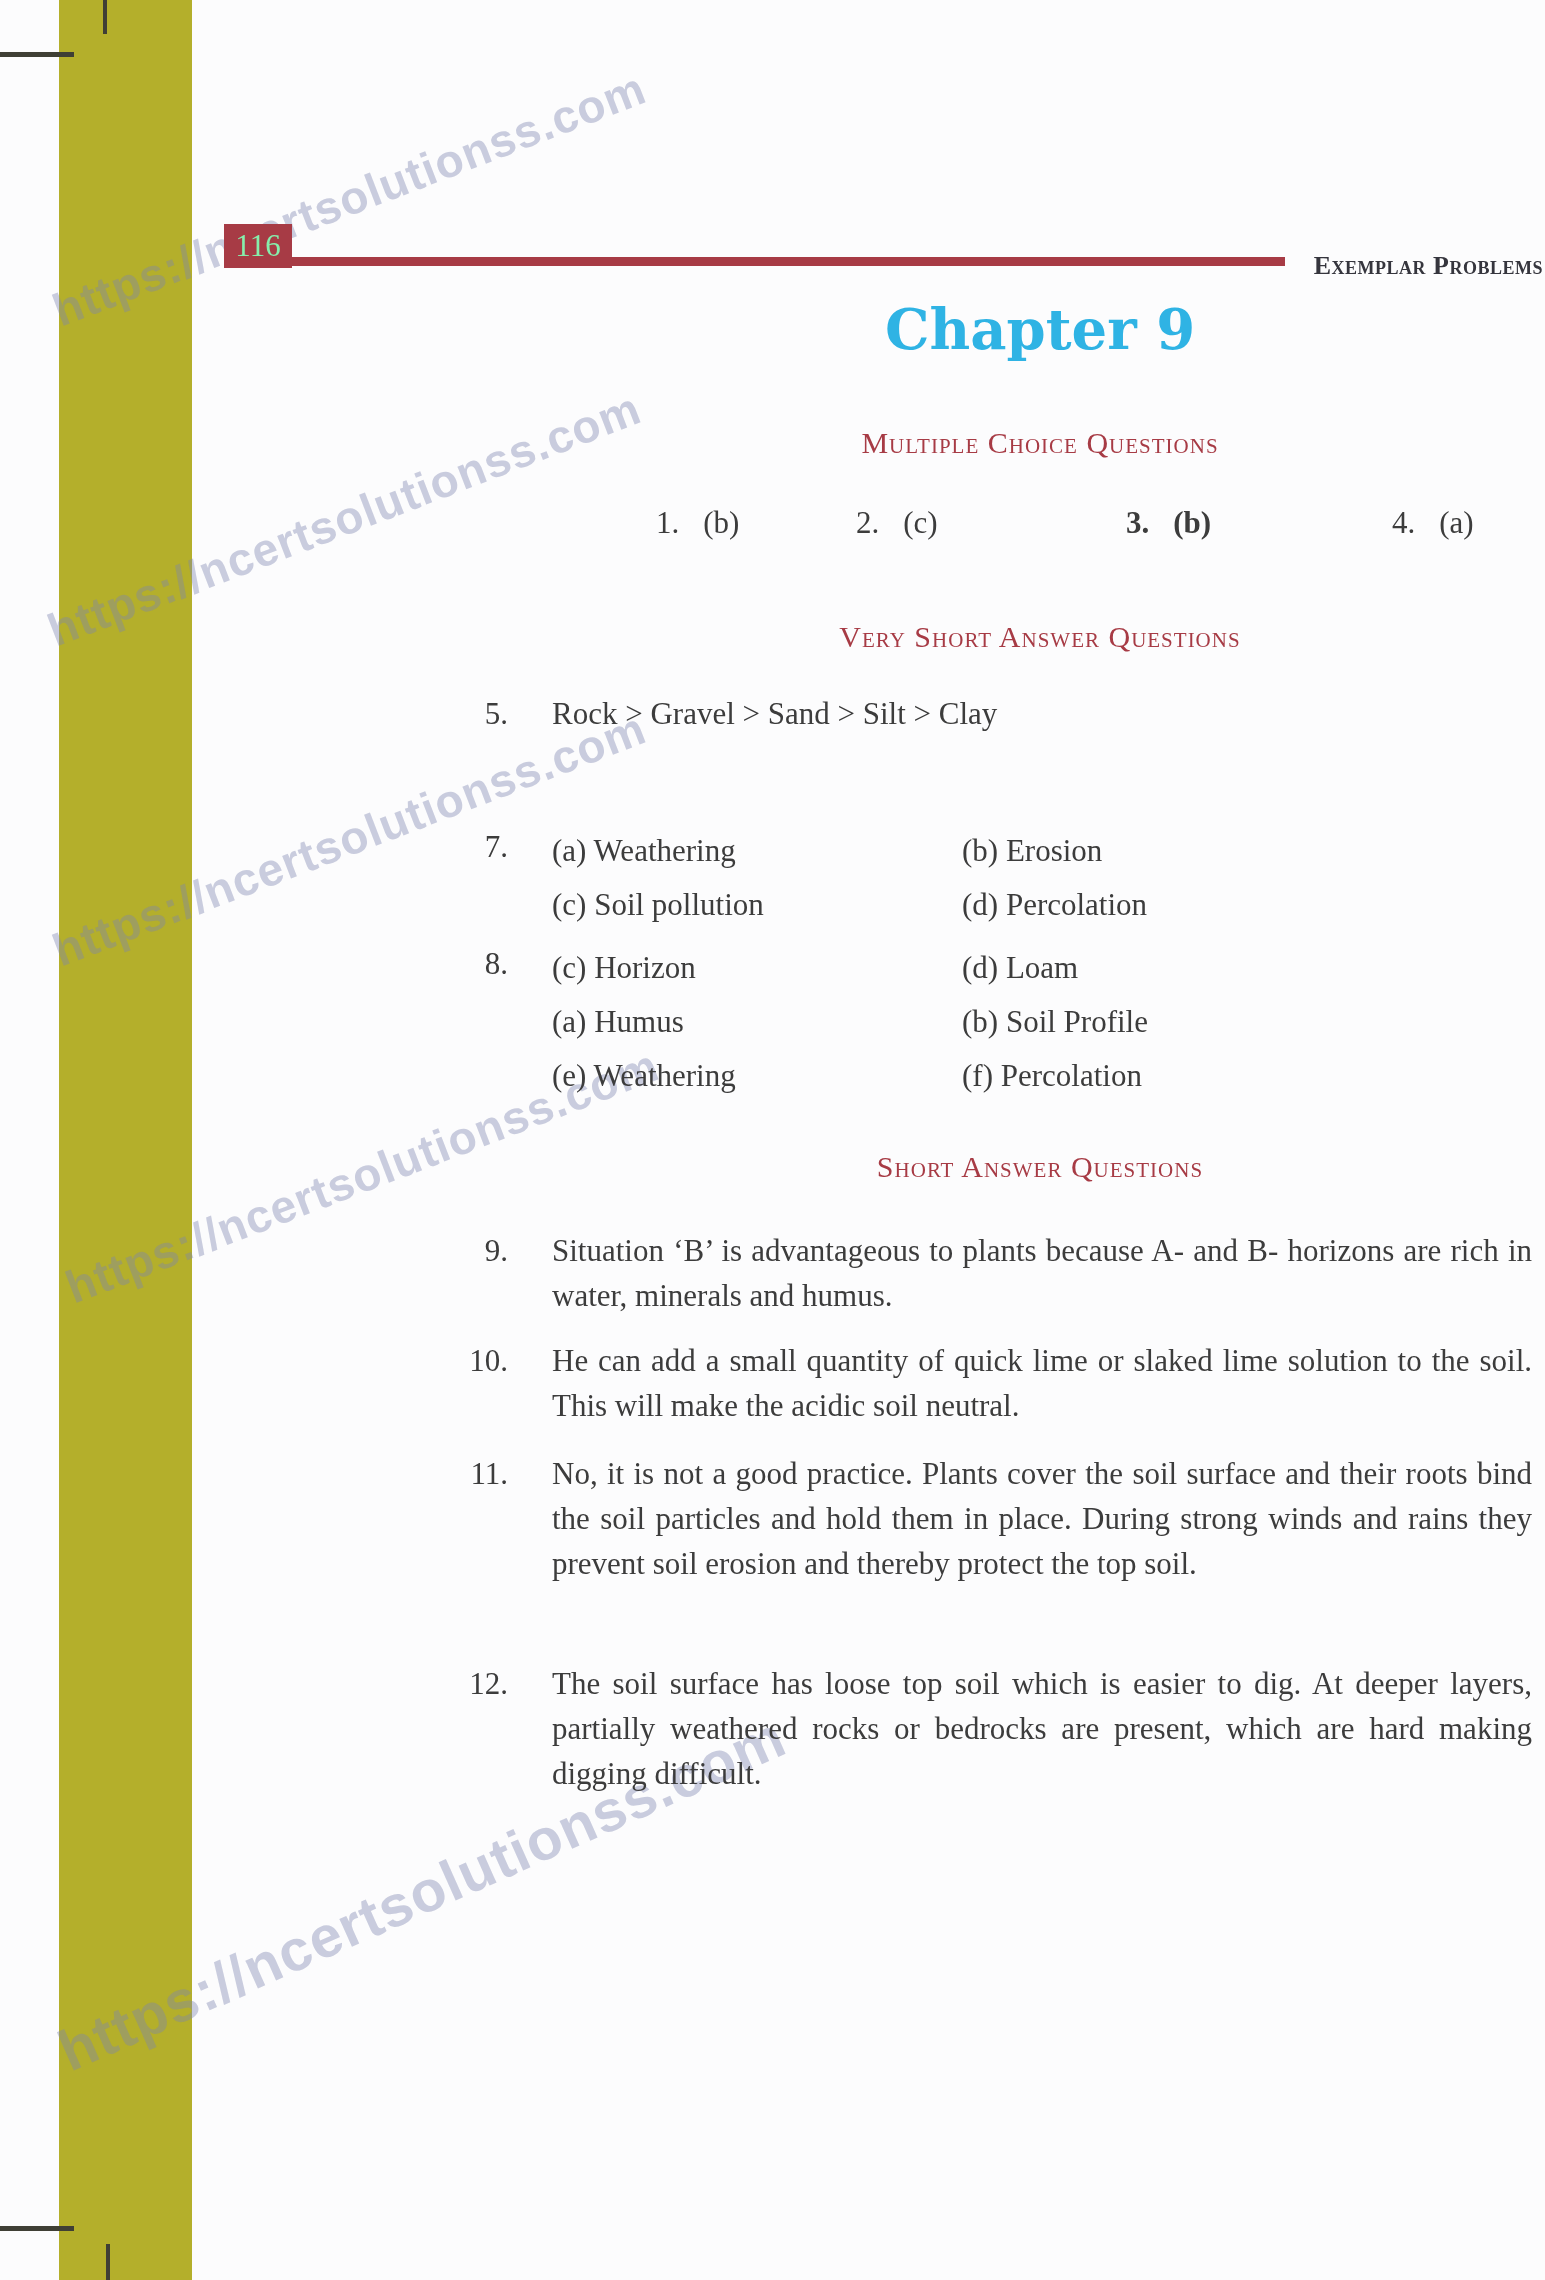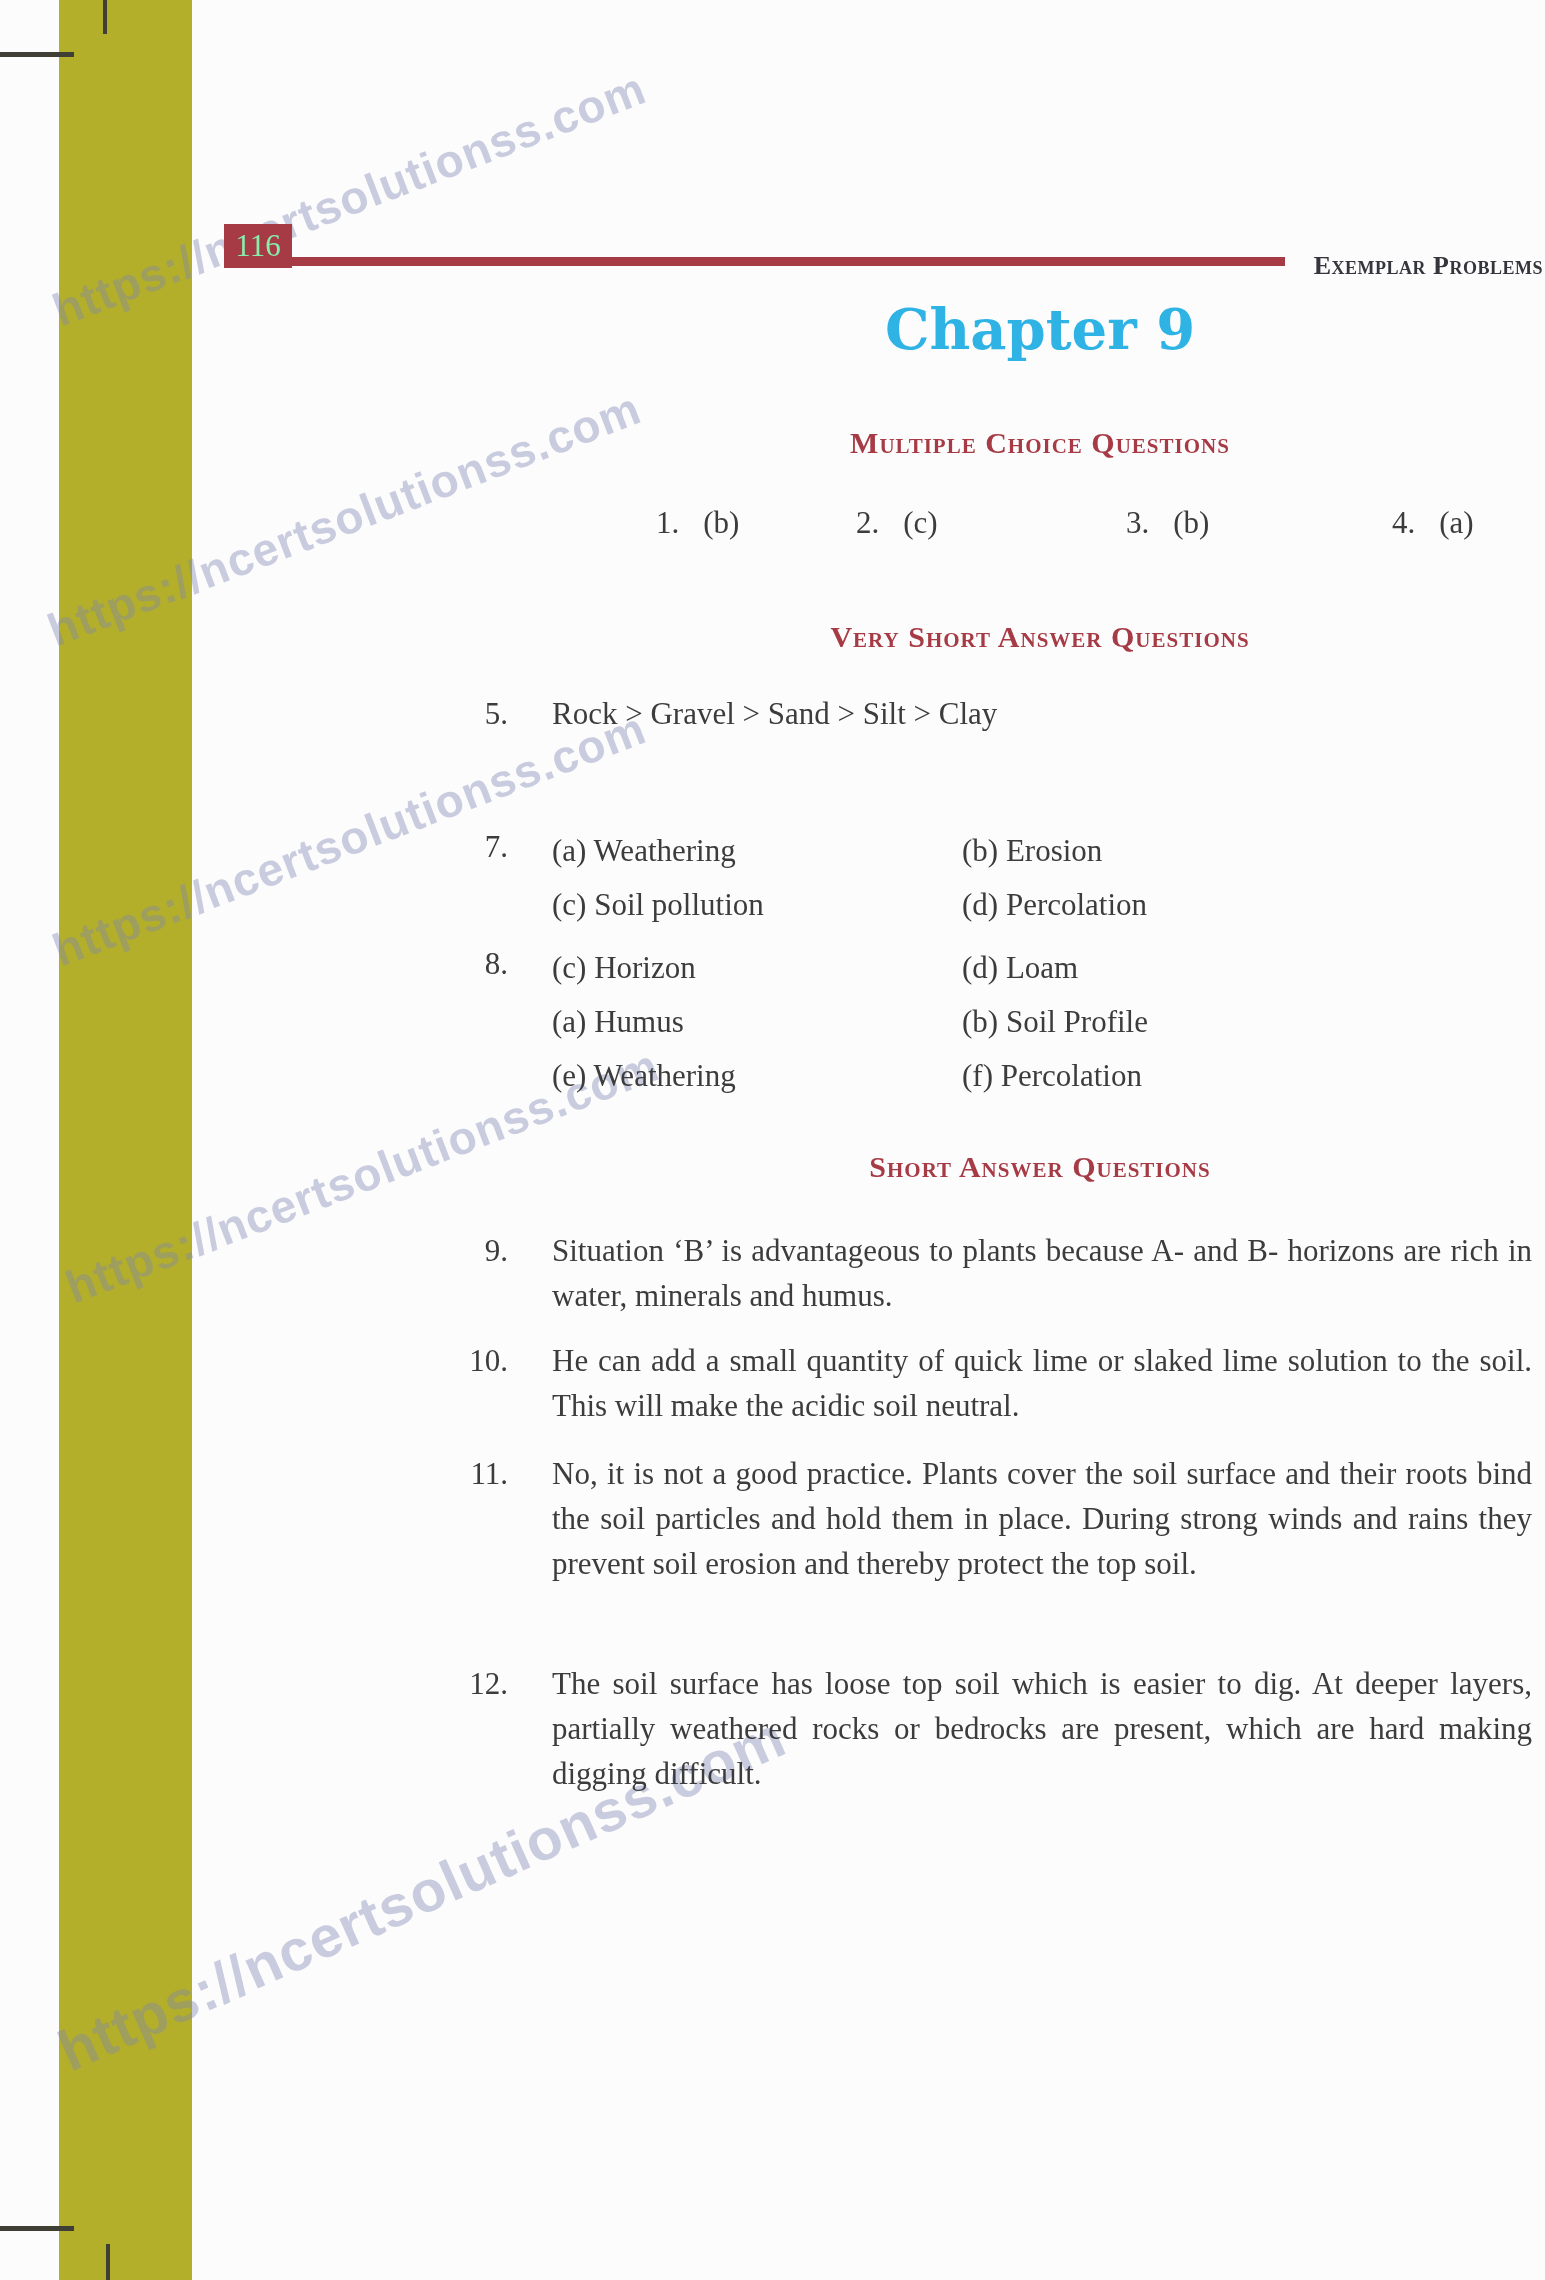--- a/index.html
+++ b/index.html
@@ -58,32 +58,32 @@
   }
   
   .chapter{
     position:absolute;left:550px;top:296px;width:980px;
     text-align:center;font-family:"DejaVu Serif","Liberation Serif",serif;
     font-weight:700;font-size:56px;color:var(--chapter-blue,#2fb3e4);z-index:2;
   }
   
   .sec-heading{
     position:absolute;left:550px;width:980px;text-align:center;
-    font-weight:bold;font-variant:small-caps;font-size:30px;
+    font-weight:normal;font-variant:small-caps;font-size:30px;
     color:var(--accent-red,#a73b45);letter-spacing:1px;z-index:2;
   }
   .h-mcq{top:426px;}
   .h-vsaq{top:620px;}
   .h-saq{top:1150px;}
   
   .ans{position:absolute;top:505px;font-size:31px;z-index:2;white-space:nowrap;margin-left:26px;}
   .ans .n{margin-right:24px;}
   .ans1{left:630px;}
   .ans2{left:830px;}
-  .ans3{left:1100px;}
+  .ans3{left:1100px;font-weight:bold;}
   .ans4{left:1366px;}
   
   .item{position:absolute;left:428px;width:1110px;z-index:2;font-size:31px;}
   .item .num{display:inline-block;width:80px;text-align:right;vertical-align:top;line-height:45px;}
   .item .body{display:inline-block;margin-left:44px;width:980px;vertical-align:top;line-height:45px;}
   .body.just{text-align:justify;}
   .opt-row{display:flex;line-height:54px;}
   .opt-row .c1{width:410px;}
   .i5{top:691px;}
   .i6{top:761px;}

